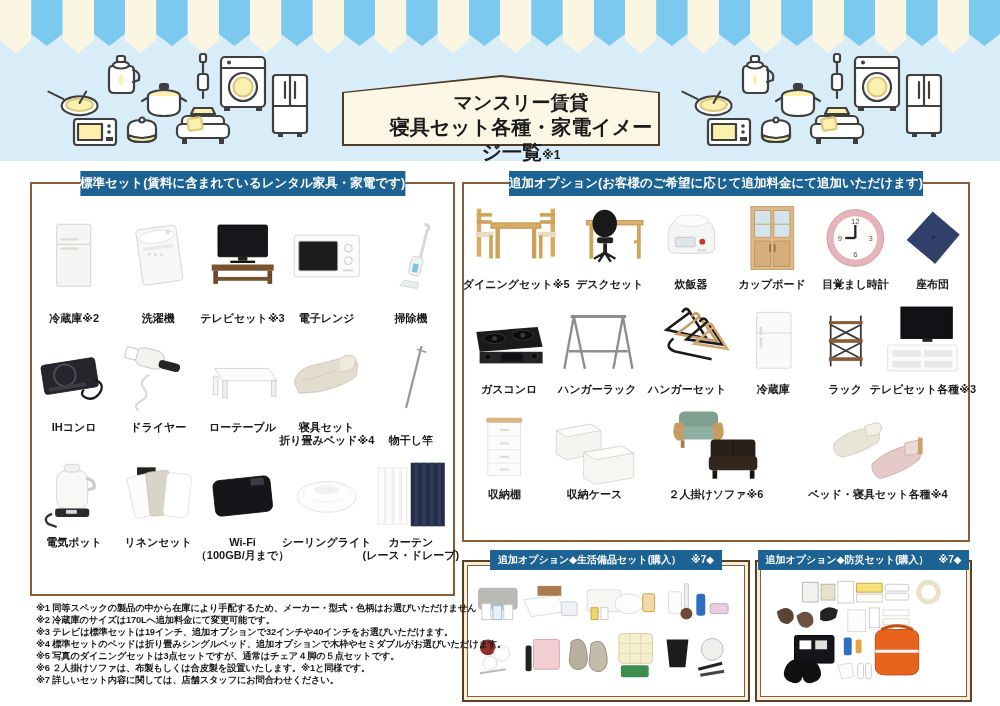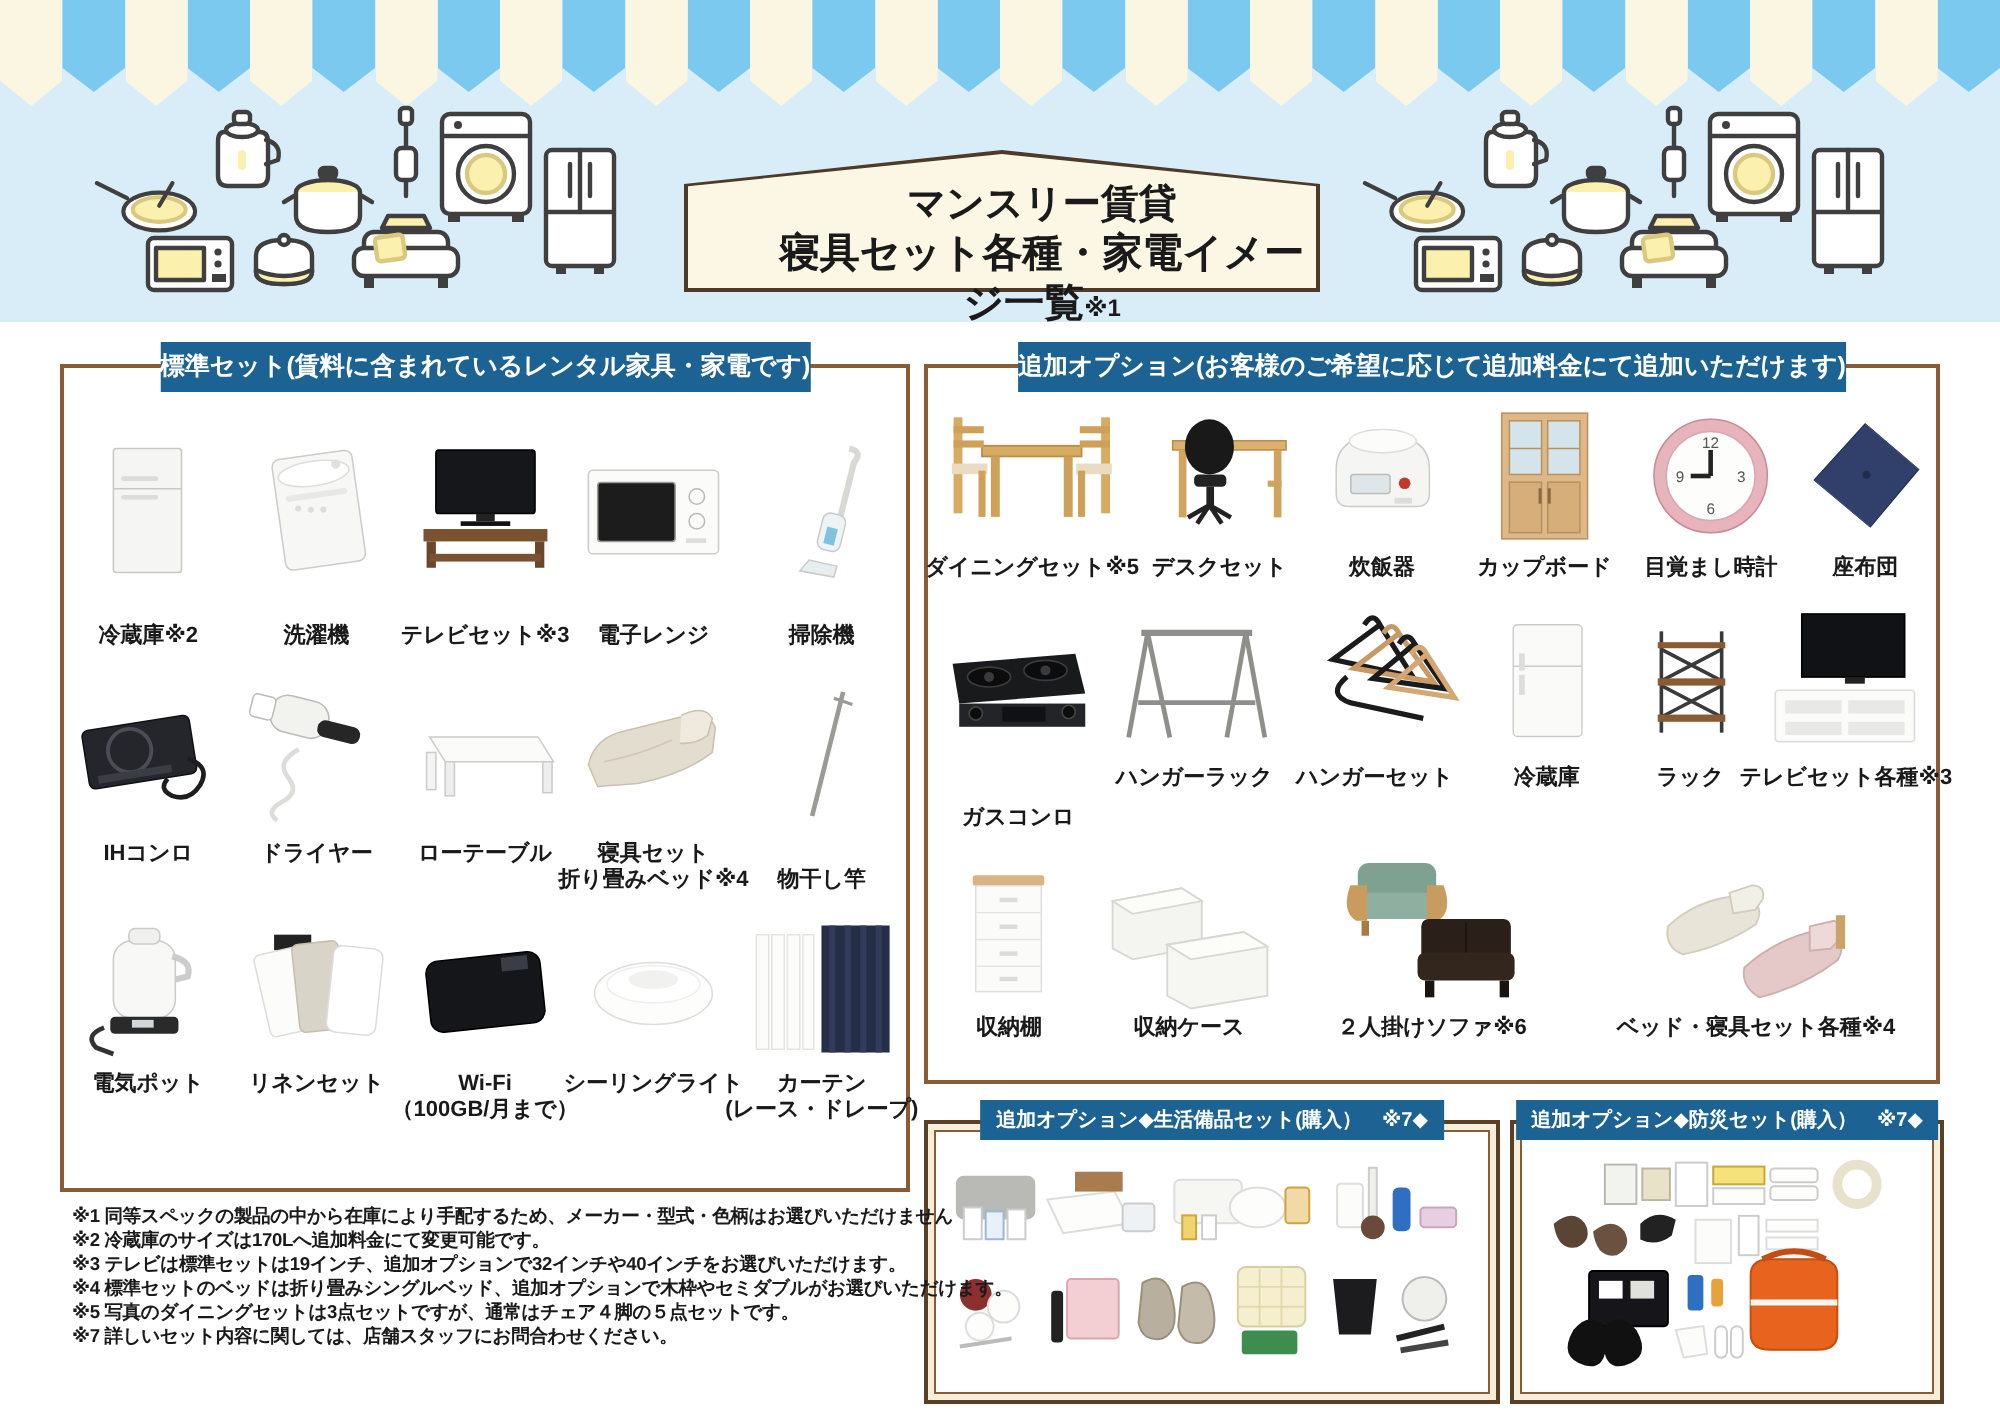--- a/index.html
+++ b/index.html
@@ -563,21 +563,21 @@
             <svg viewBox="0 0 100 90">
               <path d="M50 5 L91 40 L54 84 L11 48 Z" fill="#31406b" stroke="#24314f"></path>
               <circle cx="51" cy="44" r="3" fill="#222c48"></circle>
               <path d="M50 5 L91 40 M11 48 L54 84" stroke="#3c4d7d" fill="none"></path>
             </svg>
           </div>
           <div class="lbl">座布団</div>
         </div>
       </div>
       <div class="itemrow r2">
-        <div class="cell" style="flex: 1.1 1 0px; gap: 20px;">
+        <div class="cell" style="flex: 1.1 1 0px;">
           <div class="ph">
             <svg viewBox="0 0 100 90">
               <path d="M10 34 L84 28 L90 52 L14 58 Z" fill="#191a1c"></path>
               <ellipse cx="32" cy="42" rx="13" ry="6" fill="#0c0c0d" stroke="#3c3c40"></ellipse>
               <ellipse cx="66" cy="38" rx="13" ry="6" fill="#0c0c0d" stroke="#3c3c40"></ellipse>
               <circle cx="32" cy="42" r="3" fill="#3a3a3e"></circle>
               <circle cx="66" cy="38" r="3" fill="#3a3a3e"></circle>
               <rect x="14" y="58" width="76" height="14" fill="#232428"></rect>
               <rect x="40" y="60" width="26" height="9" fill="#101114"></rect>
               <circle cx="24" cy="64" r="4" fill="#0c0c0d" stroke="#444"></circle>
@@ -790,14 +790,15 @@
         <rect x="102" y="86" width="6" height="16" rx="3" fill="#fff" stroke="#ccc"></rect>
       </svg></div>
 </div>
 
 <div class="footnotes" id="footnotes">
     <div class="fn">※1 同等スペックの製品の中から在庫により手配するため、メーカー・型式・色柄はお選びいただけません</div>
     <div class="fn">※2 冷蔵庫のサイズは170Lへ追加料金にて変更可能です。</div>
     <div class="fn">※3 テレビは標準セットは19インチ、追加オプションで32インチや40インチをお選びいただけます。</div>
     <div class="fn">※4 標準セットのベッドは折り畳みシングルベッド、追加オプションで木枠やセミダブルがお選びいただけます。</div>
     <div class="fn">※5 写真のダイニングセットは3点セットですが、通常はチェア４脚の５点セットです。</div>
+    <div class="fn">※6 ２人掛けソファは、布製もしくは合皮製を設置いたします。※1と同様です。</div>
     <div class="fn">※7 詳しいセット内容に関しては、店舗スタッフにお問合わせください。</div>
   </div>
 
 </body></html>

